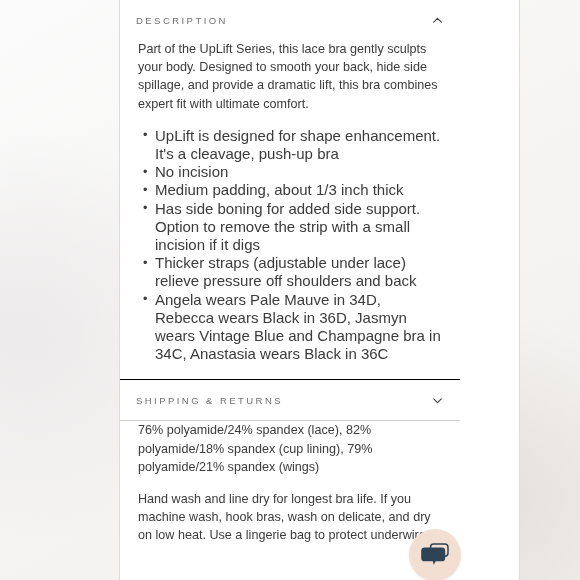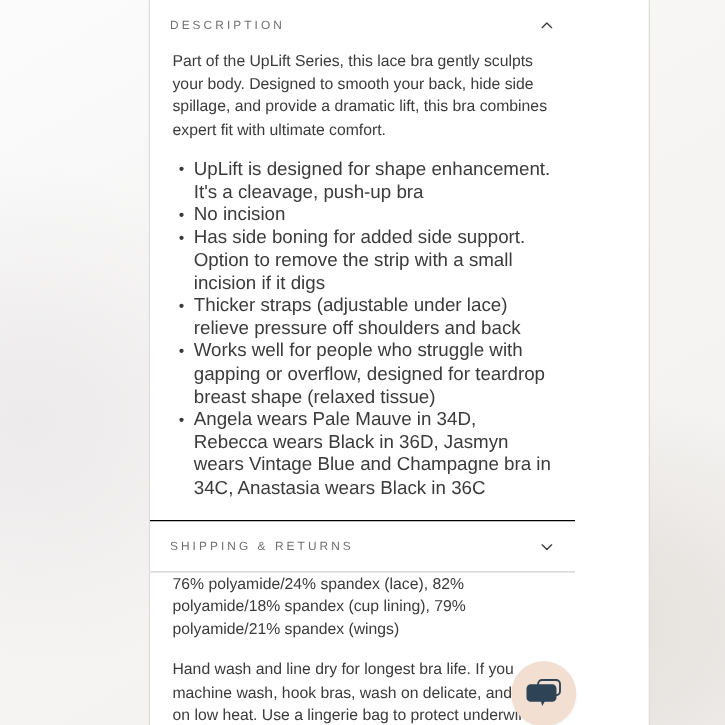--- a/index.html
+++ b/index.html
@@ -172,23 +172,23 @@
           <span class="acc-title">DESCRIPTION</span>
           <svg class="chev" viewBox="0 0 24 24" fill="none" stroke="currentColor" stroke-width="2" stroke-linecap="round" stroke-linejoin="round">
             <polyline points="5 15 12 8 19 15"></polyline>
           </svg>
         </div>
         <div class="acc-body">
           <p>Part of the UpLift Series, this lace bra gently sculpts your body. Designed to smooth your back, hide side spillage, and provide a dramatic lift, this bra combines expert fit with ultimate comfort.</p>
           <ul>
             <li>UpLift is designed for shape enhancement. It's a cleavage, push-up bra</li>
             <li>No incision</li>
+            <li>Medium padding, about 1/3 inch thick</li>
             <li>Has side boning for added side support. Option to remove the strip with a small incision if it digs</li>
             <li>Thicker straps (adjustable under lace) relieve pressure off shoulders and back</li>
-            <li>Works well for people who struggle with gapping or overflow, designed for teardrop breast shape (relaxed tissue)</li>
             <li>Angela wears Pale Mauve in 34D, Rebecca wears Black in 36D, Jasmyn wears Vintage Blue and Champagne bra in 34C, Anastasia wears Black in 36C</li>
           </ul>
         </div>
       </section>
 
       <section class="acc-section">
         <div class="acc-header">
           <span class="acc-title">SHIPPING &amp; RETURNS</span>
           <svg class="chev" viewBox="0 0 24 24" fill="none" stroke="currentColor" stroke-width="2" stroke-linecap="round" stroke-linejoin="round">
             <polyline points="5 9 12 16 19 9"></polyline>

